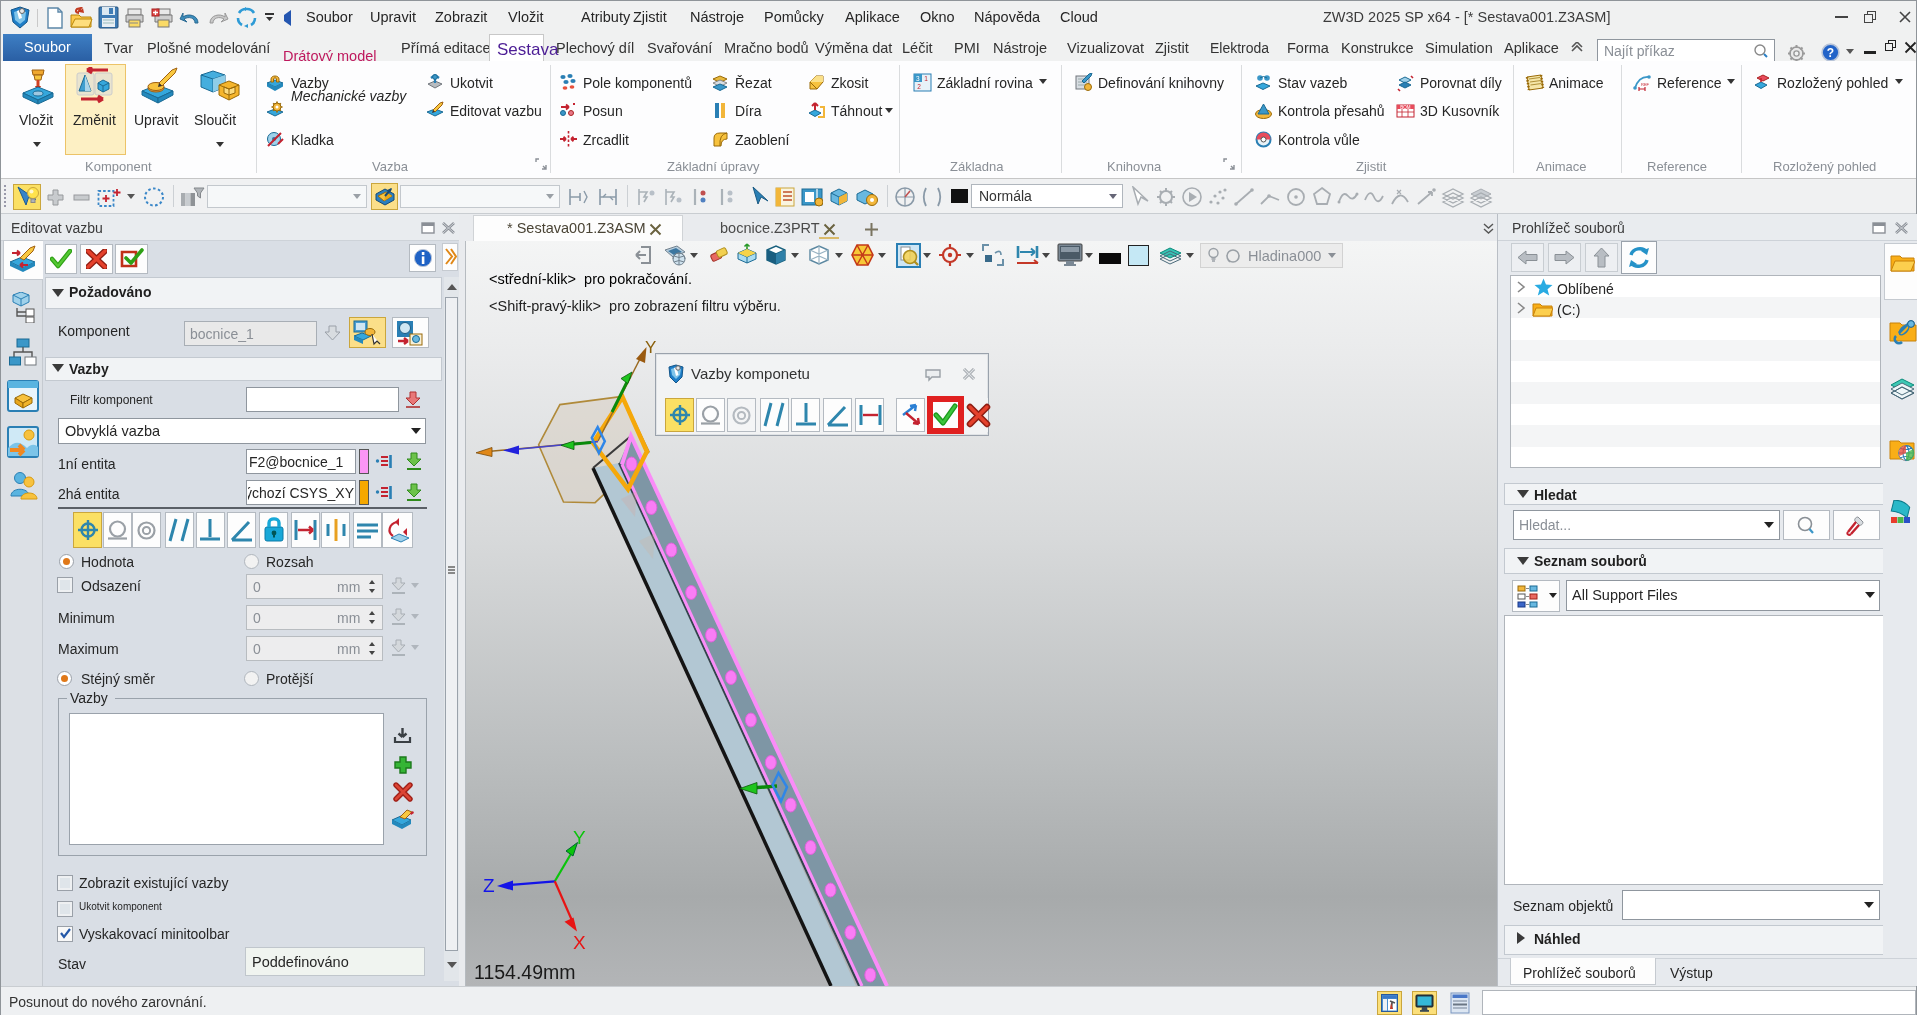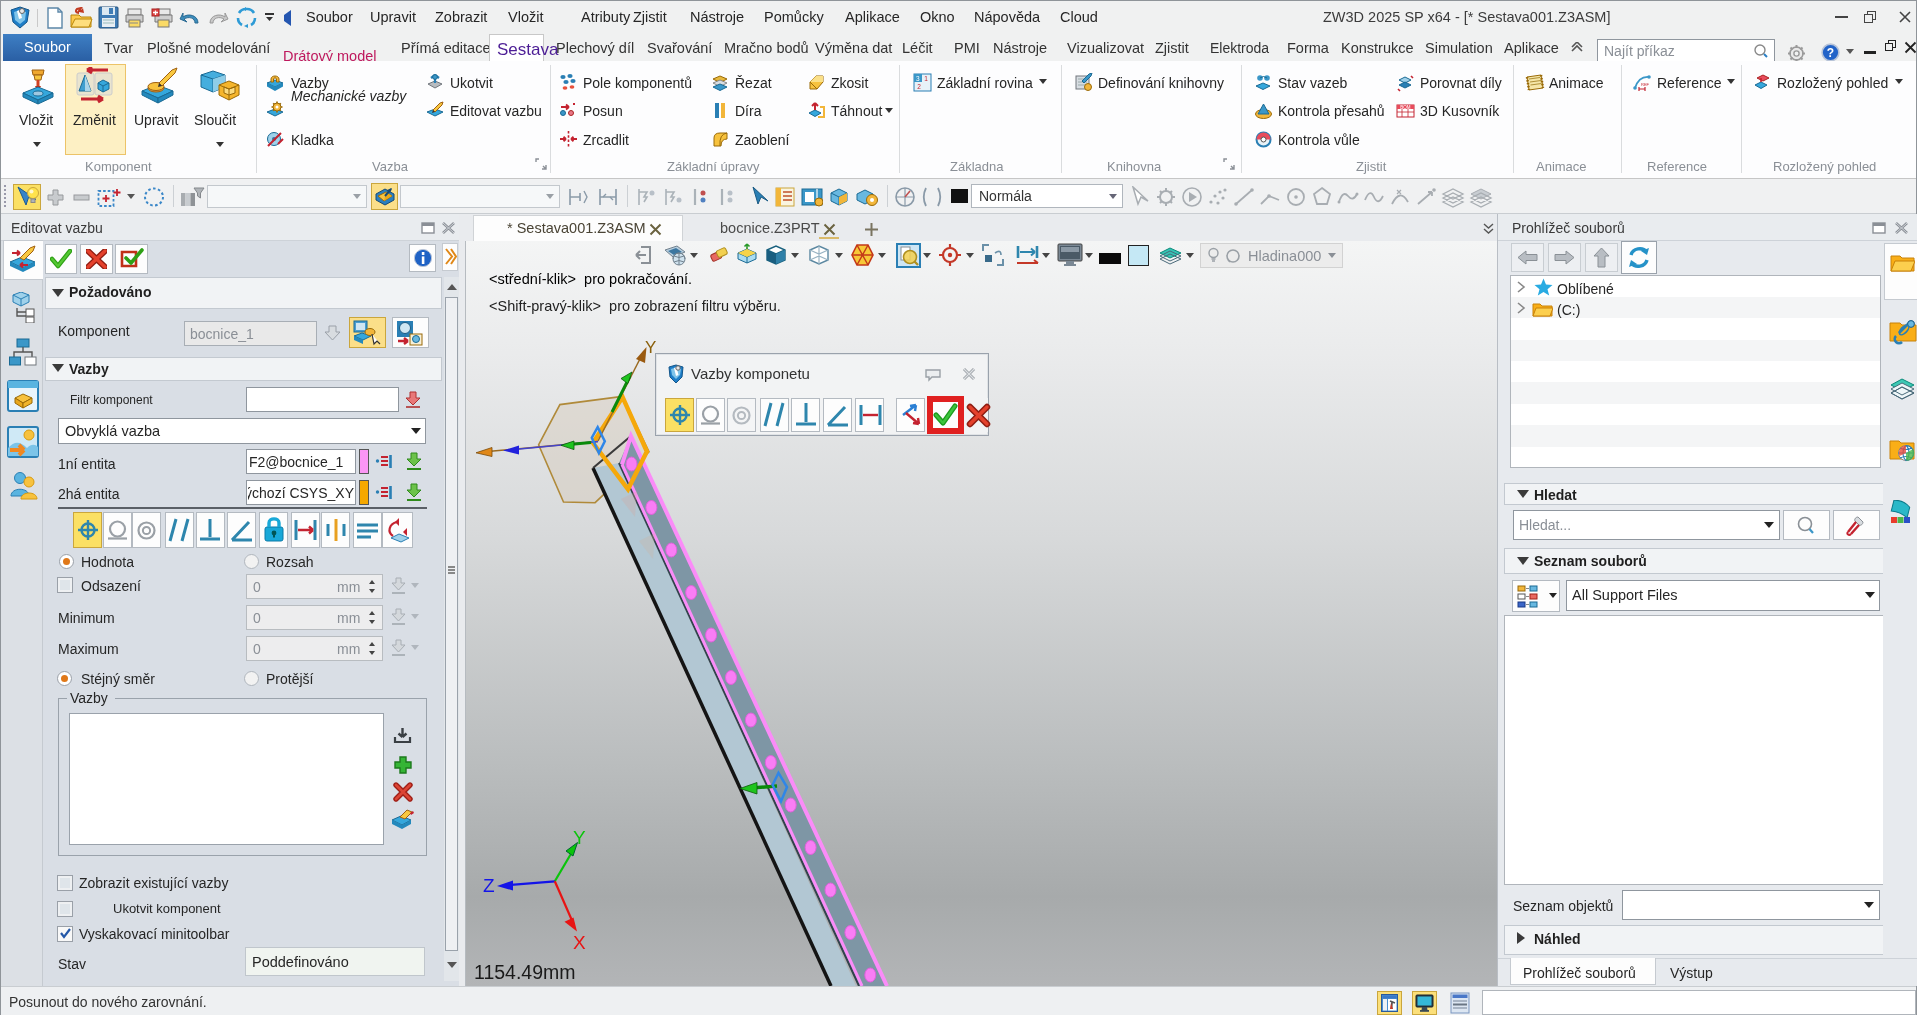--- a/index.html
+++ b/index.html
@@ -860,21 +860,21 @@
     <path d="M20 11 L11 16 L11 20 L20 15 Z" fill="#2389bd"></path>
     <path d="M9 8 L16 1 L21 3 L14 10 Z" fill="#f9c840" stroke="#a06010"></path>
     <path d="M19 4 l3 -2 l1 2 l-3 2 Z" fill="#c42330"></path>
   </svg>
 
   <div class="abs" style="left:56px;top:661px;width:16px;height:16px;background:#eef0f2;border:1.5px solid #9aa0a8;"></div>
   <div class="abs" style="left:59px;top:664px;width:10px;height:10px;background:#dfe5ea;"></div>
   <div class="tx" style="left:78px;top:661px;font-size:14px;">Zobrazit existující vazby</div>
   <div class="abs" style="left:56px;top:687px;width:16px;height:16px;background:#eef0f2;border:1.5px solid #9aa0a8;"></div>
   <div class="abs" style="left:59px;top:690px;width:10px;height:10px;background:#dfe5ea;"></div>
-  <div class="tx" style="left:78px;top:687px;font-size:13px;margin-left:34px;">Ukotvit komponent</div>
+  <div class="tx" style="left:78px;top:687px;font-size:10px;">Ukotvit komponent</div>
   <div class="abs" style="left:56px;top:712px;width:16px;height:16px;background:#f8f8f8;border:1.5px solid #9aa0a8;"></div>
   <svg class="abs" style="left:58px;top:713px;" width="13" height="13" viewBox="0 0 13 13">
         <path d="M2 6 L5 10 L11 2" fill="none" stroke="#2458a8" stroke-width="2.2"></path>
       </svg>
   <div class="tx" style="left:78px;top:712px;font-size:14px;">Vyskakovací minitoolbar</div>
 
   <div class="tx" style="left:57px;top:742px;font-size:14px;">Stav</div>
   <div class="abs" style="left:244px;top:733px;width:180px;height:29px;background:#f0f4f0;border:1px solid #c0c6cc;"></div>
   <div class="tx" style="left:251px;top:740px;font-size:14.5px;">Poddefinováno</div>
 </div>

